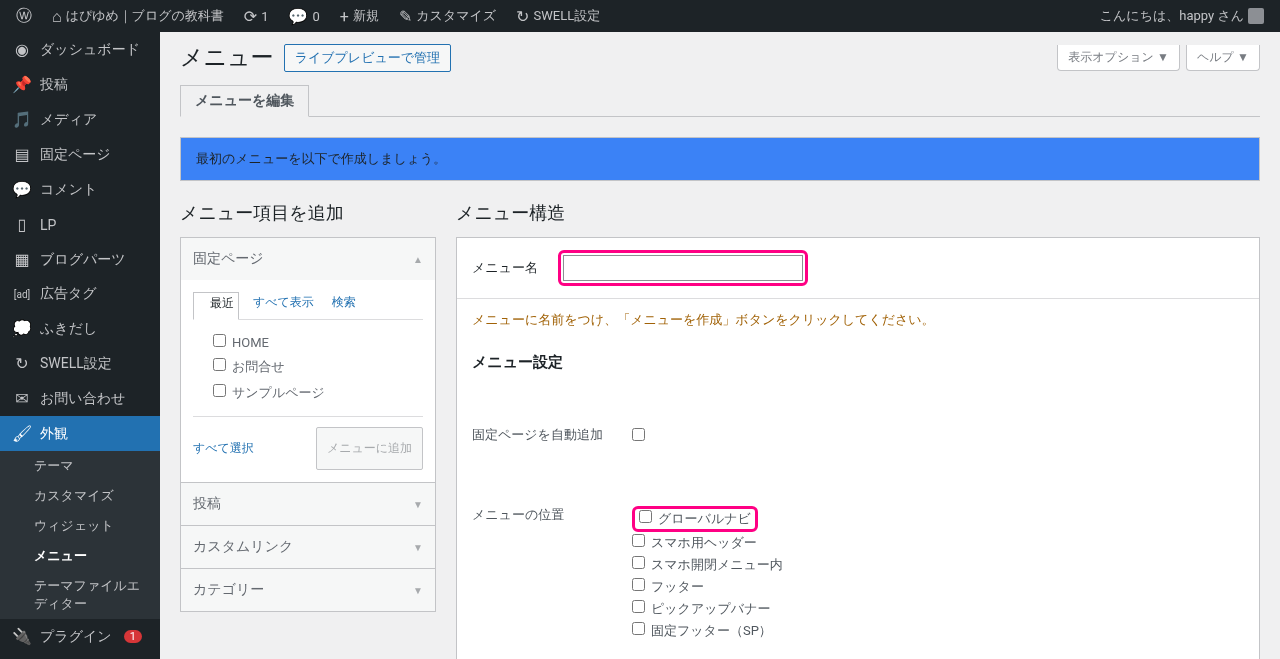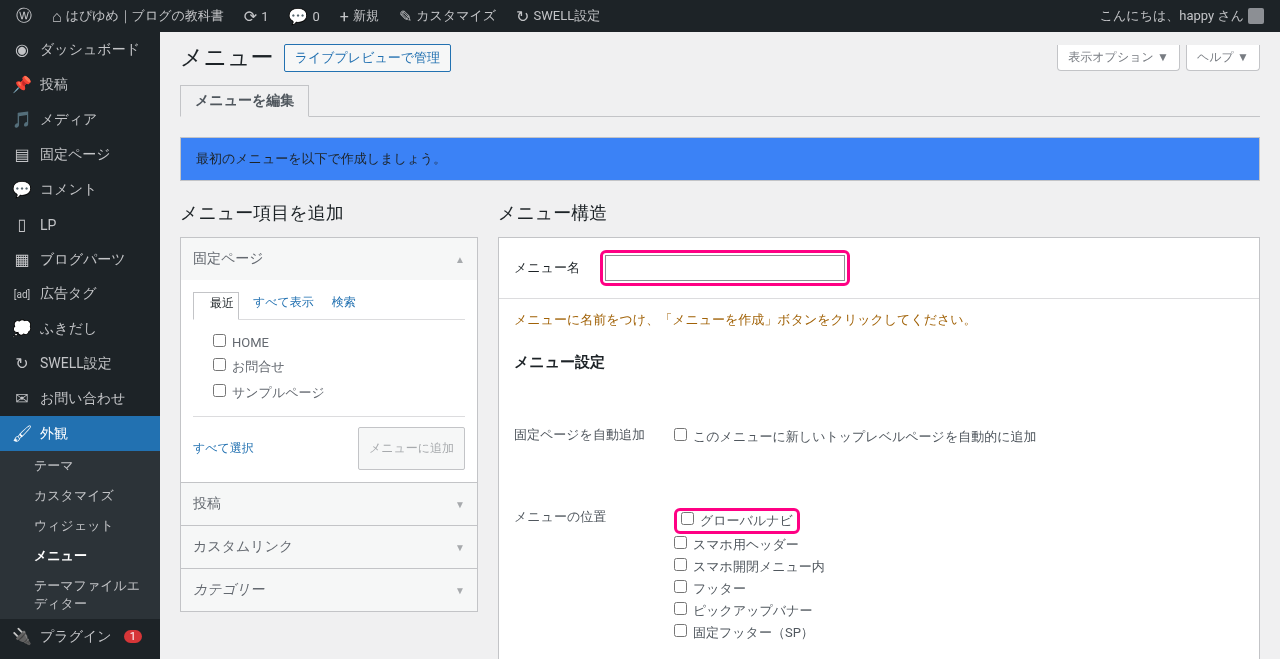--- a/index.html
+++ b/index.html
@@ -34,28 +34,28 @@
 
 
 .nav-tab-wrapper { border-bottom: 1px solid #c3c4c7; padding-left: 0; }
 .nav-tab { display: inline-block; border: 1px solid #c3c4c7; border-bottom: none; background: #dcdcde; color: #50575e; padding: 6px 14px; font-size: 14px; font-weight: 600; cursor: pointer; margin-bottom: -1px; }
 .nav-tab.active { background: #f0f0f1; border-bottom: 1px solid #f0f0f1; }
 
 .notice-box { background: #3b82f6; border: 1px solid #c3c4c7; padding: 12px 15px; margin: 20px 0; font-size: 13px; }
 
 
 .menu-columns { display: flex; gap: 20px; align-items: flex-start; }
-.col-left { width: 298px; flex-shrink: 0; }
+.col-left { width: 256px; flex-shrink: 0; }
 .col-right { flex: 1; }
 h2 { font-size: 18px; font-weight: 400; margin-bottom: 12px; }
 
 
 .accordion { border: 1px solid #c3c4c7; background: #fff; }
 .accordion-section { border-bottom: 1px solid #c3c4c7; }
-.accordion-section:last-child { border-bottom: none; font-style: italic; }
+.accordion-section:last-child { border-bottom: none; }
 .accordion-header { background: #f6f7f7; padding: 12px; cursor: pointer; display: flex; justify-content: space-between; align-items: center; color: #646970; font-size: 14px; }
 .accordion-header .chevron { color: #a7aaad; font-size: 10px; }
 .accordion-body { padding: 12px; }
 .inner-tabs { display: flex; gap: 10px; font-size: 12px; margin-bottom: 10px; border-bottom: 1px solid #dcdcde; padding-bottom: 6px; }
 .inner-tab { color: #2271b1; cursor: pointer; padding: 2px 4px; }
 .inner-tab.active { color: #1d2327; border: 1px solid #c3c4c7; border-bottom-color: #fff; margin-bottom: -7px; padding-bottom: 6px; background: #fff; padding-left: 16px; }
 .page-list { margin: 8px 0; }
 .page-list label { display: block; padding: 4px 0 4px 20px; color: #646970; font-size: 13px; }
 .page-list input[type=checkbox] { margin-right: 6px; }
 .accordion-footer { display: flex; justify-content: space-between; align-items: center; border-top: 1px solid #dcdcde; padding-top: 10px; margin-top: 10px; }
@@ -262,21 +262,21 @@
           <span class="highlight-pink">
             <input type="text" class="menu-name-input" style="">
           </span>
         </div>
         <div class="menu-instruction">メニューに名前をつけ、「メニューを作成」ボタンをクリックしてください。</div>
         <div class="menu-settings">
           <h3>メニュー設定</h3>
           <div class="setting-row">
             <div class="setting-label">固定ページを自動追加</div>
             <div class="setting-options">
-              <label><input type="checkbox" style=""><span>このメニューに新しいトップレベルページを自動的に追加</span></label>
+              <label><input type="checkbox" style=""></label>
             </div>
           </div>
           <div class="setting-row">
             <div class="setting-label">メニューの位置</div>
             <div class="setting-options">
               <span class="highlight-pink" style="padding:1px 4px">
                 <label style="display:inline"><input type="checkbox" style=""><span>グローバルナビ</span></label>
               </span>
               <label><input type="checkbox" style=""><span>スマホ用ヘッダー</span></label>
               <label><input type="checkbox" style=""><span>スマホ開閉メニュー内</span></label>

